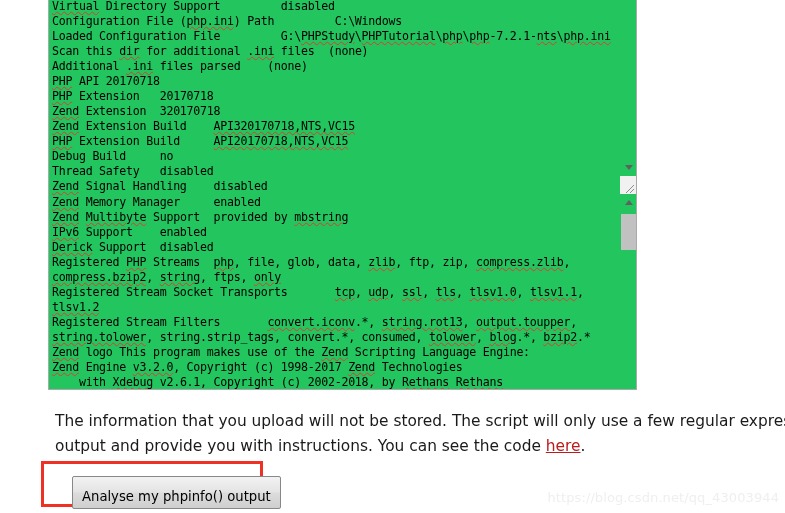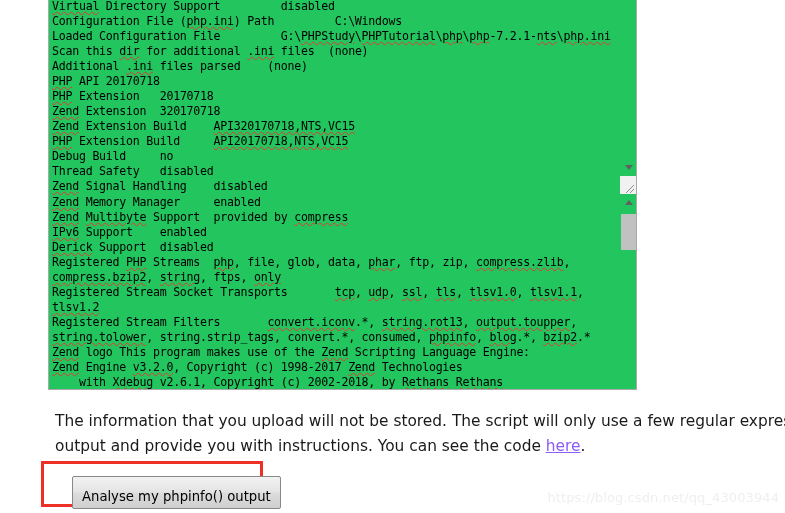--- a/index.html
+++ b/index.html
@@ -111,21 +111,21 @@
     top: 409px;
     width: 760px;
     font-family: "DejaVu Sans", "Liberation Sans", sans-serif;
     font-size: 15.4px;
     line-height: 25px;
     color: #1a1a1a;
     white-space: nowrap;
   }
   #info-paragraph .line2 { display: block; }
   #code-link {
-    color: #8b5cf6;
+    color: #b91c1c;
     text-decoration: underline;
   }
 
   
   #annotation-box {
     position: absolute;
     left: 41px;
     top: 461px;
     width: 222px;
     height: 46px;
@@ -175,26 +175,26 @@
 Additional <span class="sp">.ini</span> files parsed    (none)
 <span class="sp">PHP</span> API 20170718
 <span class="sp">PHP</span> Extension   20170718
 <span class="sp">Zend</span> Extension  320170718
 <span class="sp">Zend</span> Extension Build    <span class="sp">API320170718,NTS,VC15</span>
 <span class="sp">PHP</span> Extension Build     <span class="sp">API20170718,NTS,VC15</span>
 Debug Build     no
 Thread Safety   disabled
 <span class="sp">Zend</span> Signal Handling    disabled
 <span class="sp">Zend</span> Memory Manager     enabled
-<span class="sp">Zend</span> <span class="sp">Multibyte</span> Support  provided by <span class="sp">compress</span>
+<span class="sp">Zend</span> <span class="sp">Multibyte</span> Support  provided by <span class="sp">mbstring</span>
 <span class="sp">IPv6</span> Support    enabled
 <span class="sp">Derick</span> Support  disabled
-Registered <span class="sp">PHP</span> Streams  <span class="sp">php</span>, file, glob, data, <span class="sp">phar</span>, ftp, zip, <span class="sp">compress.zlib</span>, <span class="sp">compress.bzip2</span>, <span class="sp">string</span>, ftps, <span class="sp">only</span>
+Registered <span class="sp">PHP</span> Streams  <span class="sp">php</span>, file, glob, data, <span class="sp">zlib</span>, ftp, zip, <span class="sp">compress.zlib</span>, <span class="sp">compress.bzip2</span>, <span class="sp">string</span>, ftps, <span class="sp">only</span>
 Registered Stream Socket Transports       <span class="sp">tcp</span>, <span class="sp">udp</span>, <span class="sp">ssl</span>, <span class="sp">tls</span>, <span class="sp">tlsv1.0</span>, <span class="sp">tlsv1.1</span>, <span class="sp">tlsv1.2</span>
-Registered Stream Filters       <span class="sp">convert.iconv</span>.*, <span class="sp">string.rot13</span>, <span class="sp">output.toupper</span>, <span class="sp">string.tolower</span>, string.strip_tags, convert.*, consumed, <span class="sp">phpinfo</span>, <span class="sp">blog</span>.*, <span class="sp">bzip2</span>.*
+Registered Stream Filters       <span class="sp">convert.iconv</span>.*, <span class="sp">string.rot13</span>, <span class="sp">output.toupper</span>, <span class="sp">string.tolower</span>, string.strip_tags, convert.*, consumed, <span class="sp">tolower</span>, <span class="sp">blog</span>.*, <span class="sp">bzip2</span>.*
 <span class="sp">Zend</span> logo This program makes use of the <span class="sp">Zend</span> Scripting Language Engine:
 <span class="sp">Zend</span> Engine <span class="sp">v3.2.0</span>, Copyright (c) 1998-2017 <span class="sp">Zend</span> Technologies
     with <span class="sp">Xdebug</span> v2.6.1, Copyright (c) 2002-2018, by <span class="sp">Rethans</span> <span class="sp">Rethans</span></div>
 
   <div id="ta-scrollbar">
     <div class="sb-arrow up">
       <span class="tri up"></span>
     </div>
     <div id="sb-thumb"></div>
     <div class="sb-arrow down">

